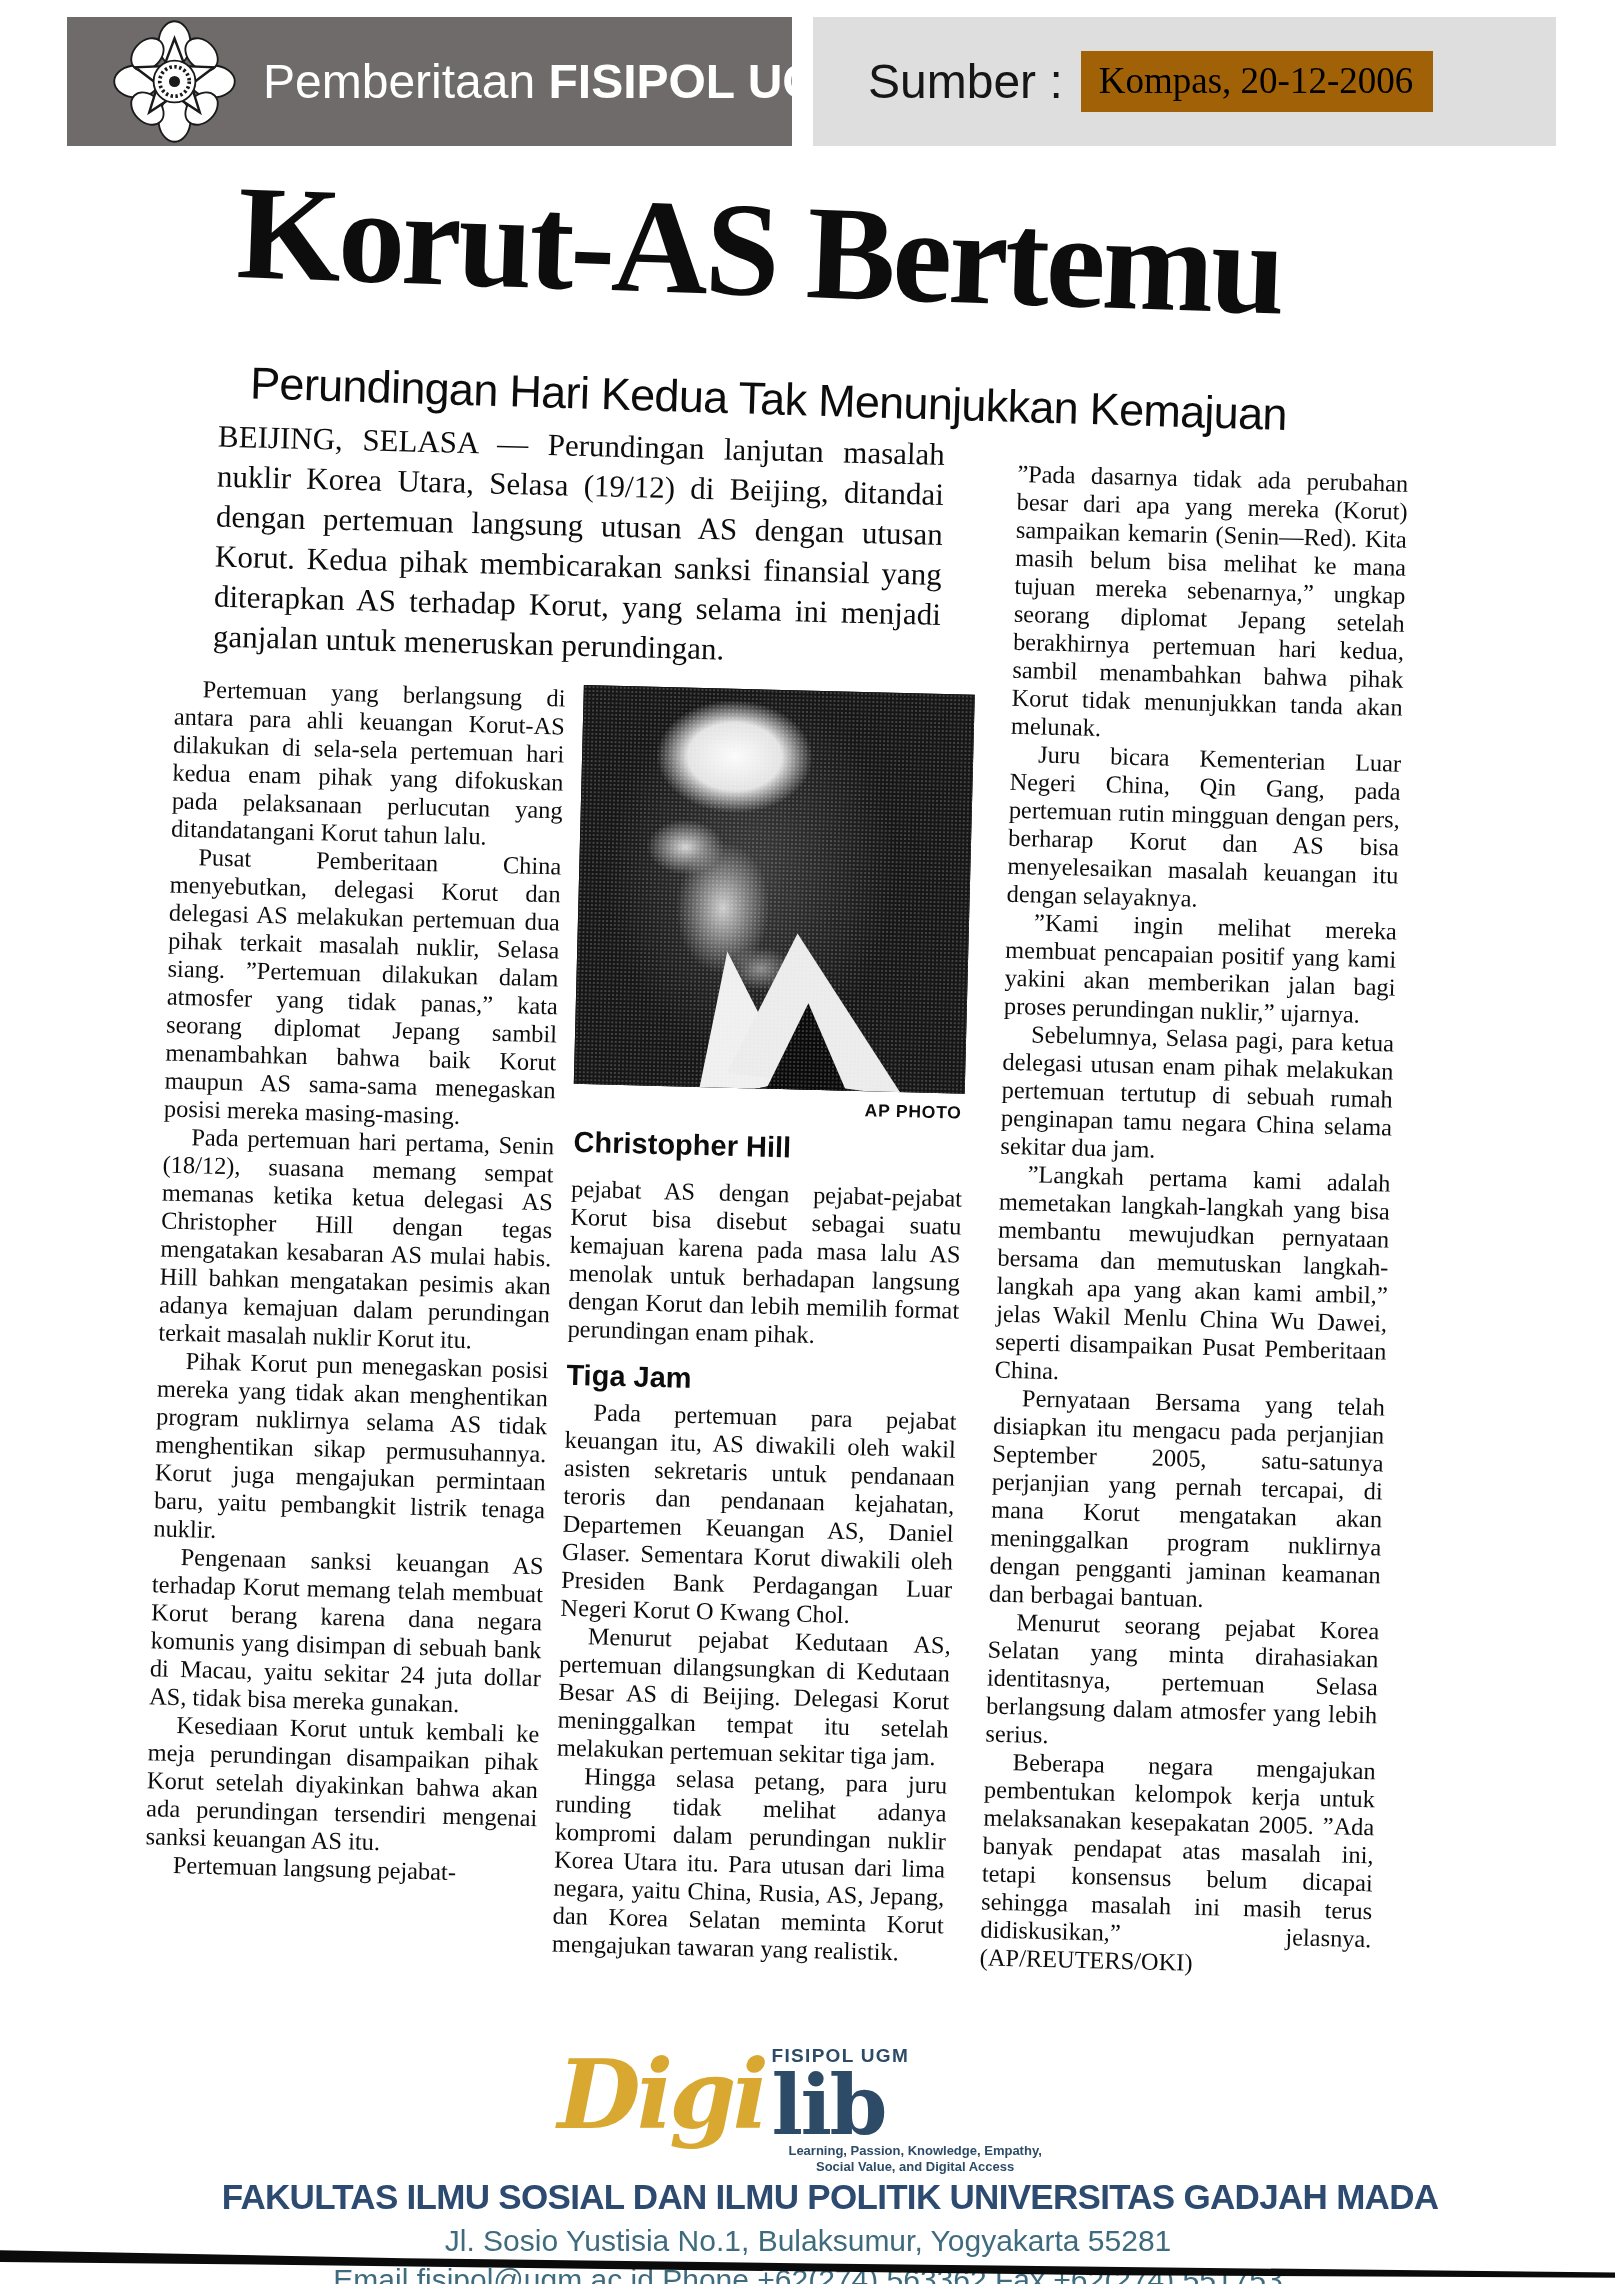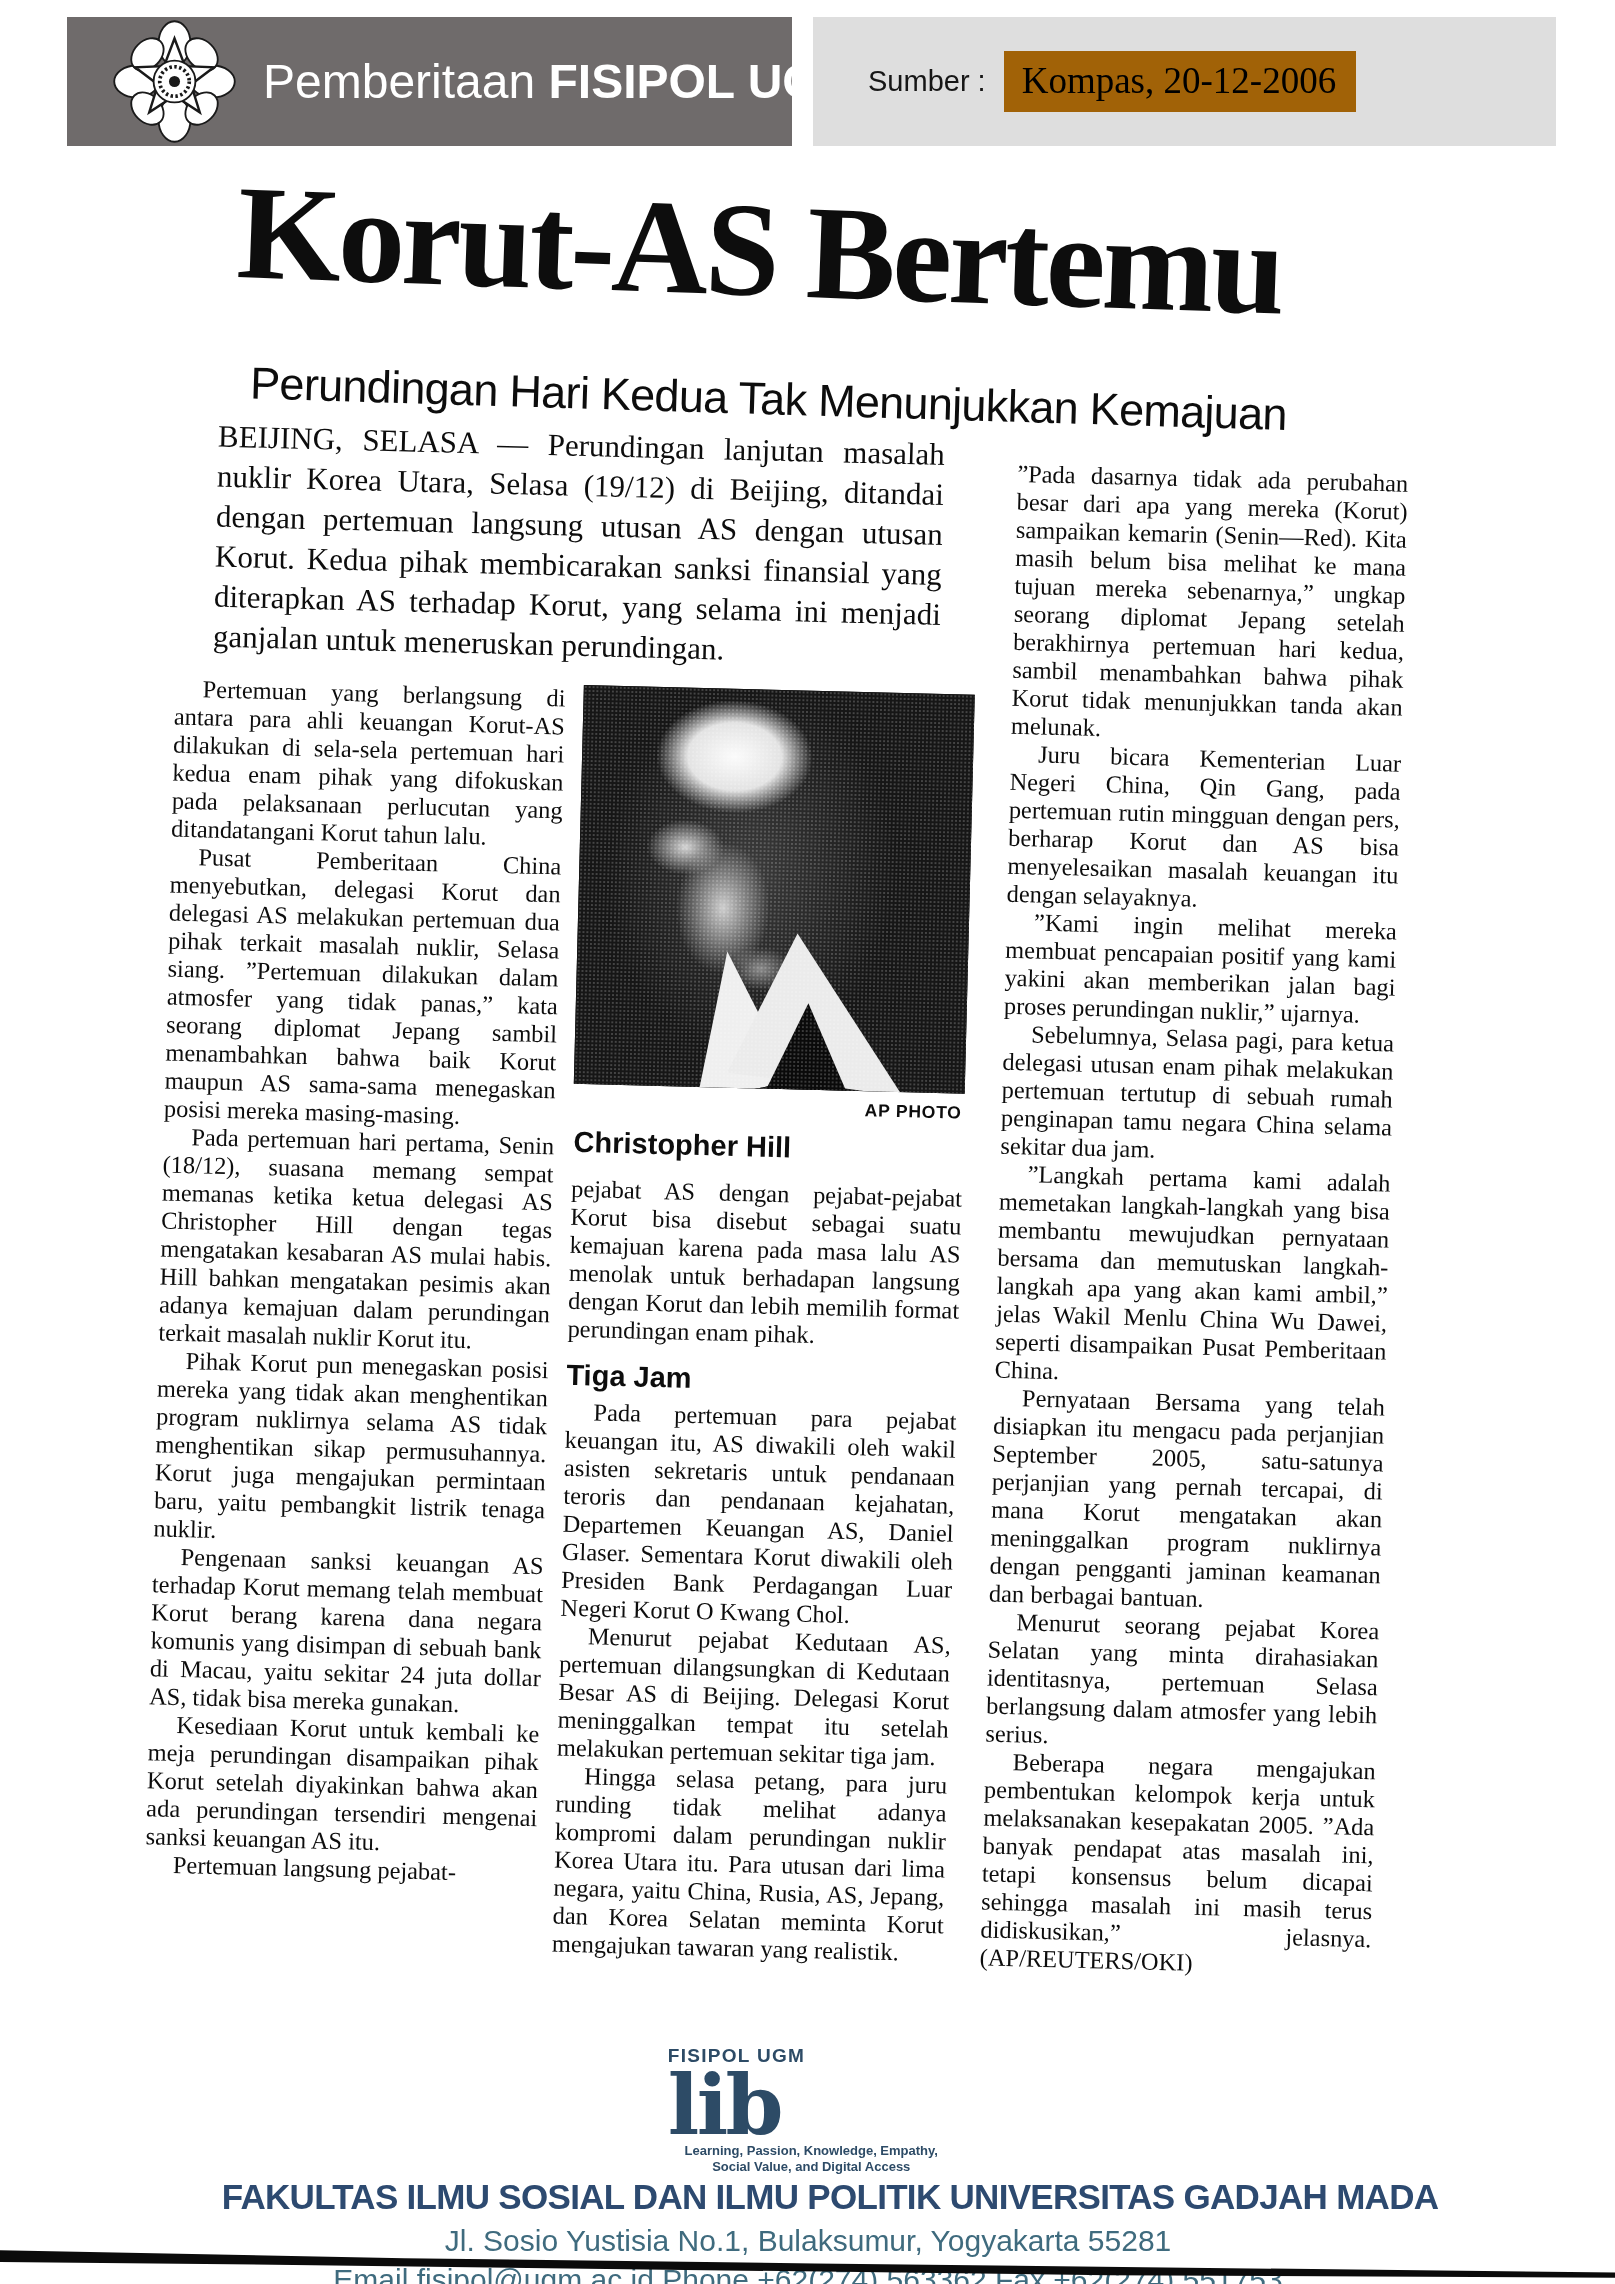--- a/index.html
+++ b/index.html
@@ -8,21 +8,21 @@
 
   
   .lib-bar{position:absolute;left:67px;top:17px;width:725px;height:129px;background:#6f6b6b;
            display:flex;align-items:center;}
   .ugm-logo{width:123px;height:123px;margin-left:46px;flex:none;}
   .lib-text{color:#ffffff;font-family:"Liberation Sans",sans-serif;font-size:48px;
             margin-left:27px;white-space:nowrap;font-weight:400;}
   .lib-text .bold{font-weight:700;}
   .src-box{position:absolute;left:813px;top:17px;width:743px;height:129px;background:#dedede;
            display:flex;align-items:center;}
-  .src-label{font-family:"Liberation Sans",sans-serif;font-size:29px;color:#161616;margin-left:55px;white-space:nowrap;}
+  .src-label{font-family:"Liberation Sans",sans-serif;font-size:48px;color:#161616;margin-left:55px;white-space:nowrap;}
   .src-value{background:#a16207;font-family:"Liberation Serif",serif;font-size:37px;
              padding:7.8px 19.6px 10.4px 18px;margin-left:18px;color:#000;white-space:nowrap;}
 
   
   .article{position:absolute;left:0;top:160px;width:1473px;height:1903px;
            transform:rotate(1.45deg);transform-origin:39px 0;}
   .headline{position:absolute;left:240px;top:0;margin:0;font-family:"Liberation Serif",serif;
             font-weight:700;font-size:134px;line-height:1;letter-spacing:-3.3px;white-space:nowrap;
             transform:rotate(0.55deg);transform-origin:left top;}
   .subhead{position:absolute;left:256px;top:192px;margin:0;font-family:"Liberation Sans",sans-serif;
@@ -158,20 +158,21 @@
         <p>”Langkah pertama kami adalah memetakan langkah-langkah yang bisa membantu mewujudkan pernyataan bersama dan memutuskan langkah-langkah apa yang akan kami ambil,” jelas Wakil Menlu China Wu Dawei, seperti disampaikan Pusat Pemberitaan China.</p>
         <p>Pernyataan Bersama yang telah disiapkan itu mengacu pada perjanjian September 2005, satu-satunya perjanjian yang pernah tercapai, di mana Korut mengatakan akan meninggalkan program nuklirnya dengan pengganti jaminan keamanan dan berbagai bantuan.</p>
         <p>Menurut seorang pejabat Korea Selatan yang minta dirahasiakan identitasnya, pertemuan Selasa berlangsung dalam atmosfer yang lebih serius.</p>
         <p>Beberapa negara mengajukan pembentukan kelompok kerja untuk melaksanakan kesepakatan 2005. ”Ada banyak pendapat atas masalah ini, tetapi konsensus belum dicapai sehingga masalah ini masih terus didiskusikan,” jelasnya. (AP/REUTERS/OKI)</p>
       </div>
     </div>
   </div>
 
   <div class="footer">
     <div class="logo-wrap">
+      <span class="digi">Digi</span>
       <span class="logo-right">
         <span class="fisipol-small">FISIPOL UGM</span>
         <span class="lib-part">lib</span>
         <span class="tagline">Learning, Passion, Knowledge, Empathy, Social Value, and Digital Access</span>
       </span>
     </div>
     <div class="f1">FAKULTAS ILMU SOSIAL DAN ILMU POLITIK UNIVERSITAS GADJAH MADA</div>
     <div class="f2">Jl. Sosio Yustisia No.1, Bulaksumur, Yogyakarta 55281</div>
     <div class="f3">Email fisipol@ugm.ac.id Phone +62(274) 563362 Fax +62(274) 551753</div>
   </div>

